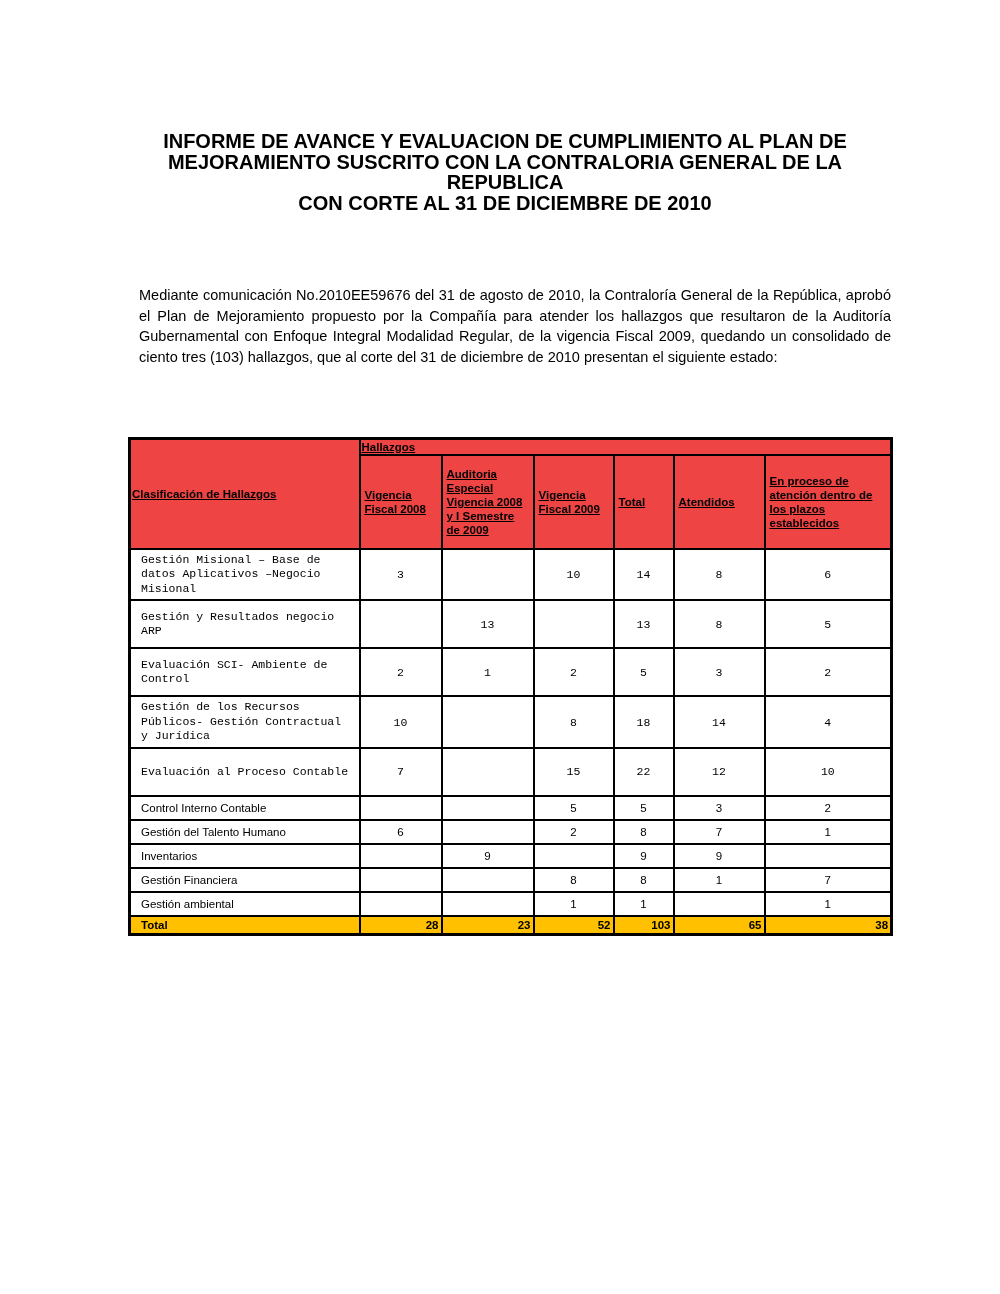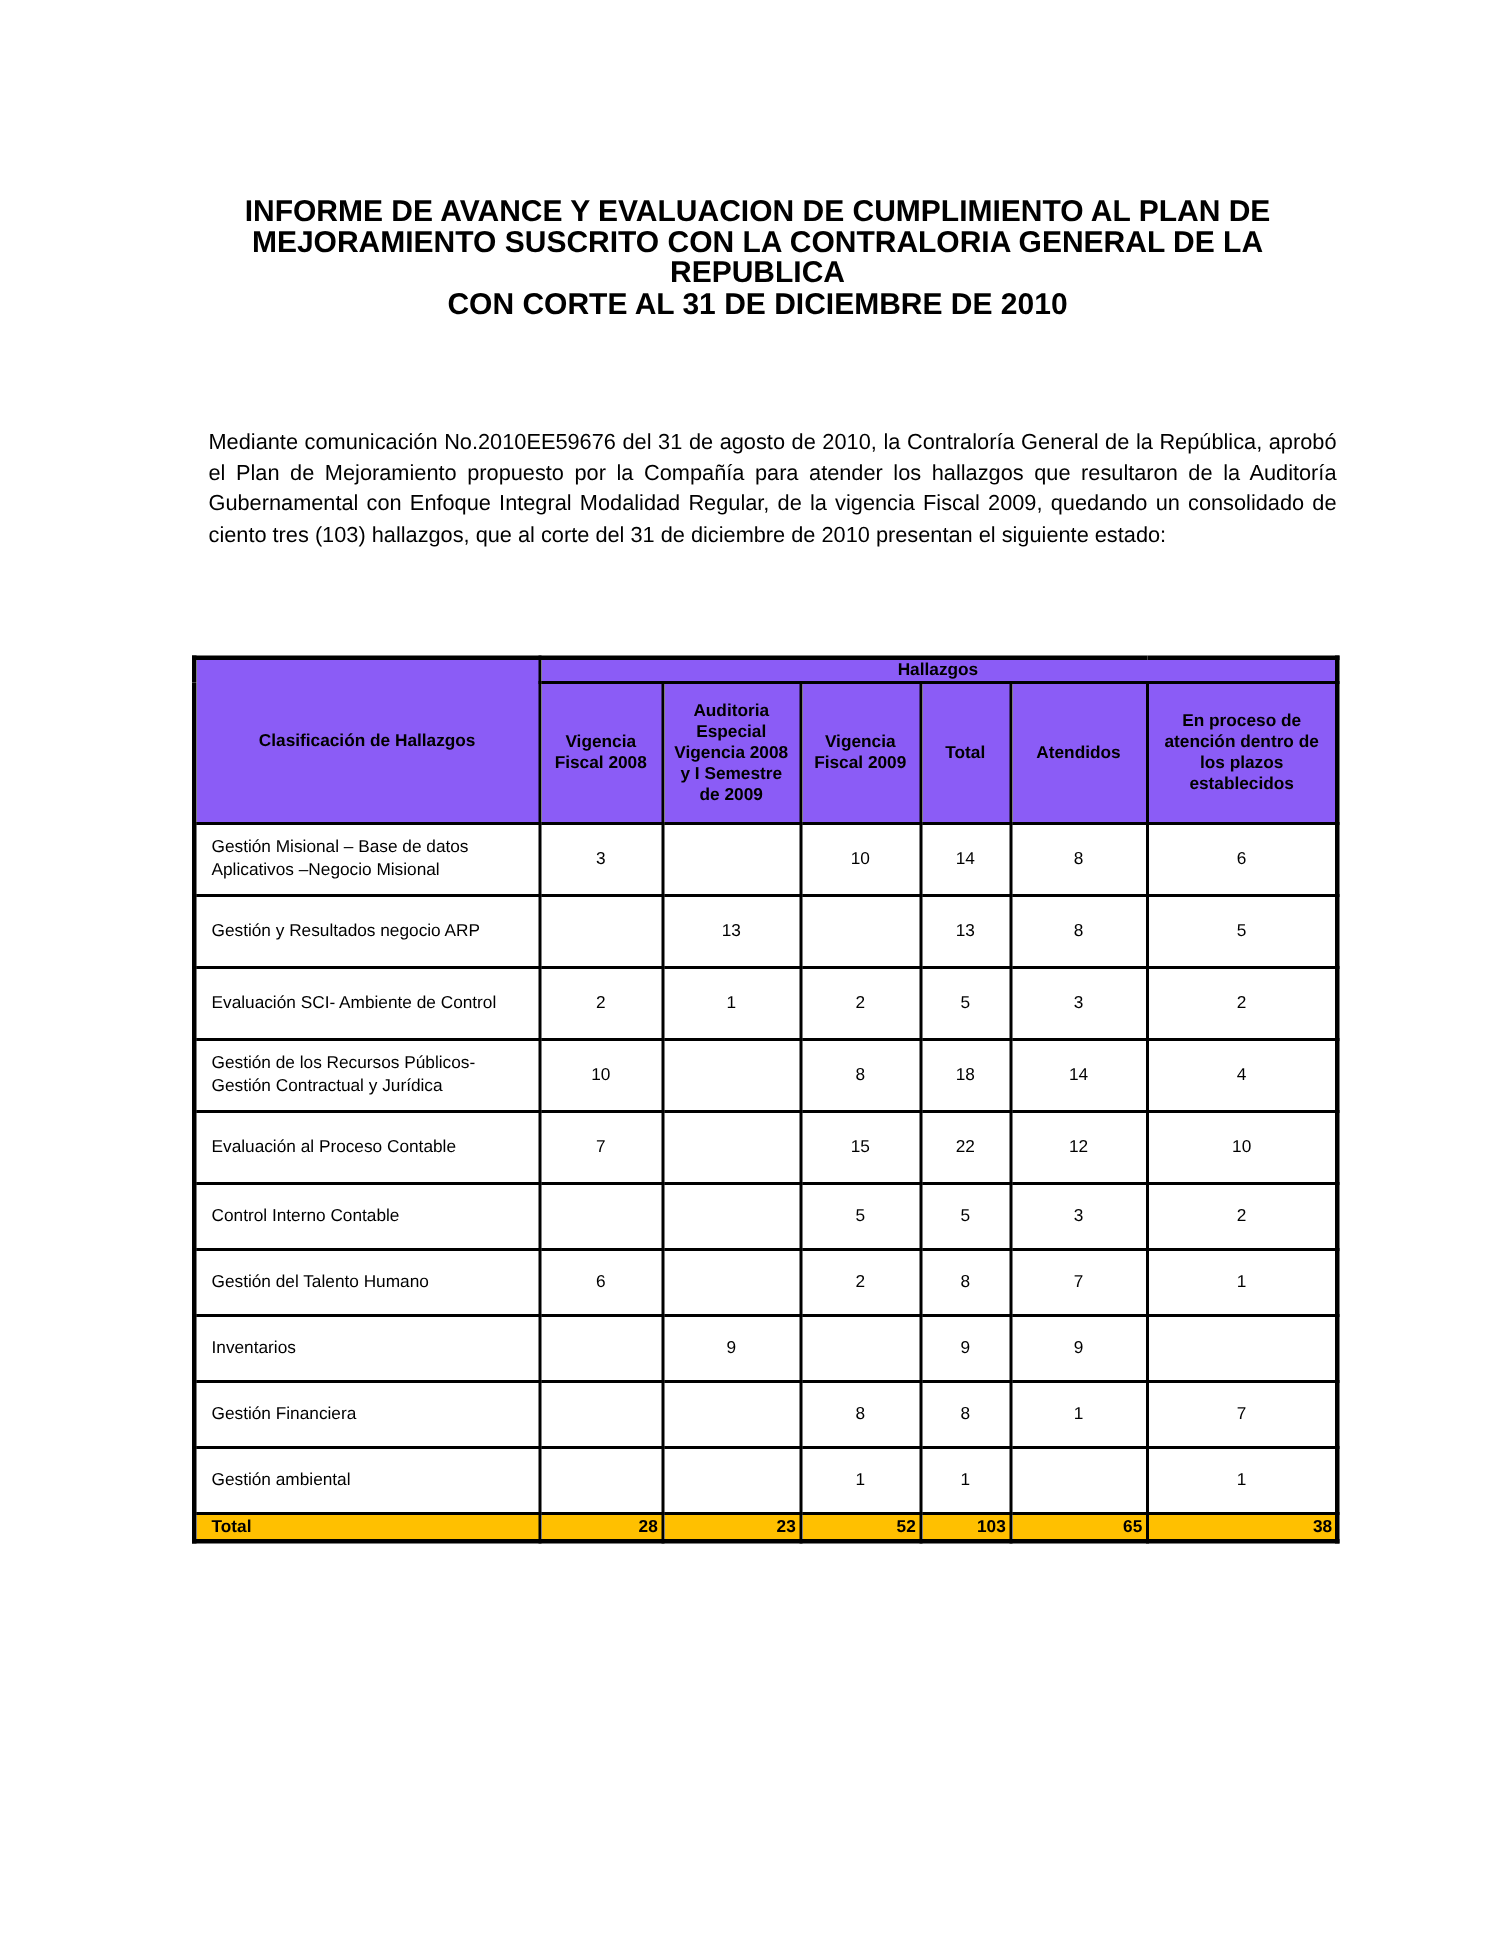--- a/index.html
+++ b/index.html
@@ -40,32 +40,33 @@
     border-collapse: collapse;
     table-layout: fixed;
     border: 3px solid #000000;
     font-size: 11.5px;
   }
   table.findings th, table.findings td {
     border: 2px solid #000000;
     overflow: hidden;
   }
   thead th {
-    background: #8b5cf6;
+    background: #ef4444;
     font-weight: bold;
-    text-align: center;
+    text-align: left;
     vertical-align: middle;
     line-height: 14px;
     padding: 2px 4px;
+    text-decoration: underline;
   }
   tr.group-row { height: 16px; }
   tr.group-row th { line-height: 12px; padding: 1px; }
   tr.subhead-row { height: 94px; }
-  tbody tr { height: 44px; }
-  tbody tr:nth-child(-n+5) { height: 48px; }
+  tbody tr { height: 24px; }
+  tbody tr:nth-child(-n+5) { height: 48px; font-family: Liberation Mono, monospace; }
   tbody td.label-cell {
     text-align: left;
     vertical-align: middle;
     padding: 3px 8px 3px 10px;
     line-height: 14.5px;
   }
   tbody td.num-cell {
     text-align: center;
     vertical-align: middle;
     padding: 2px;

